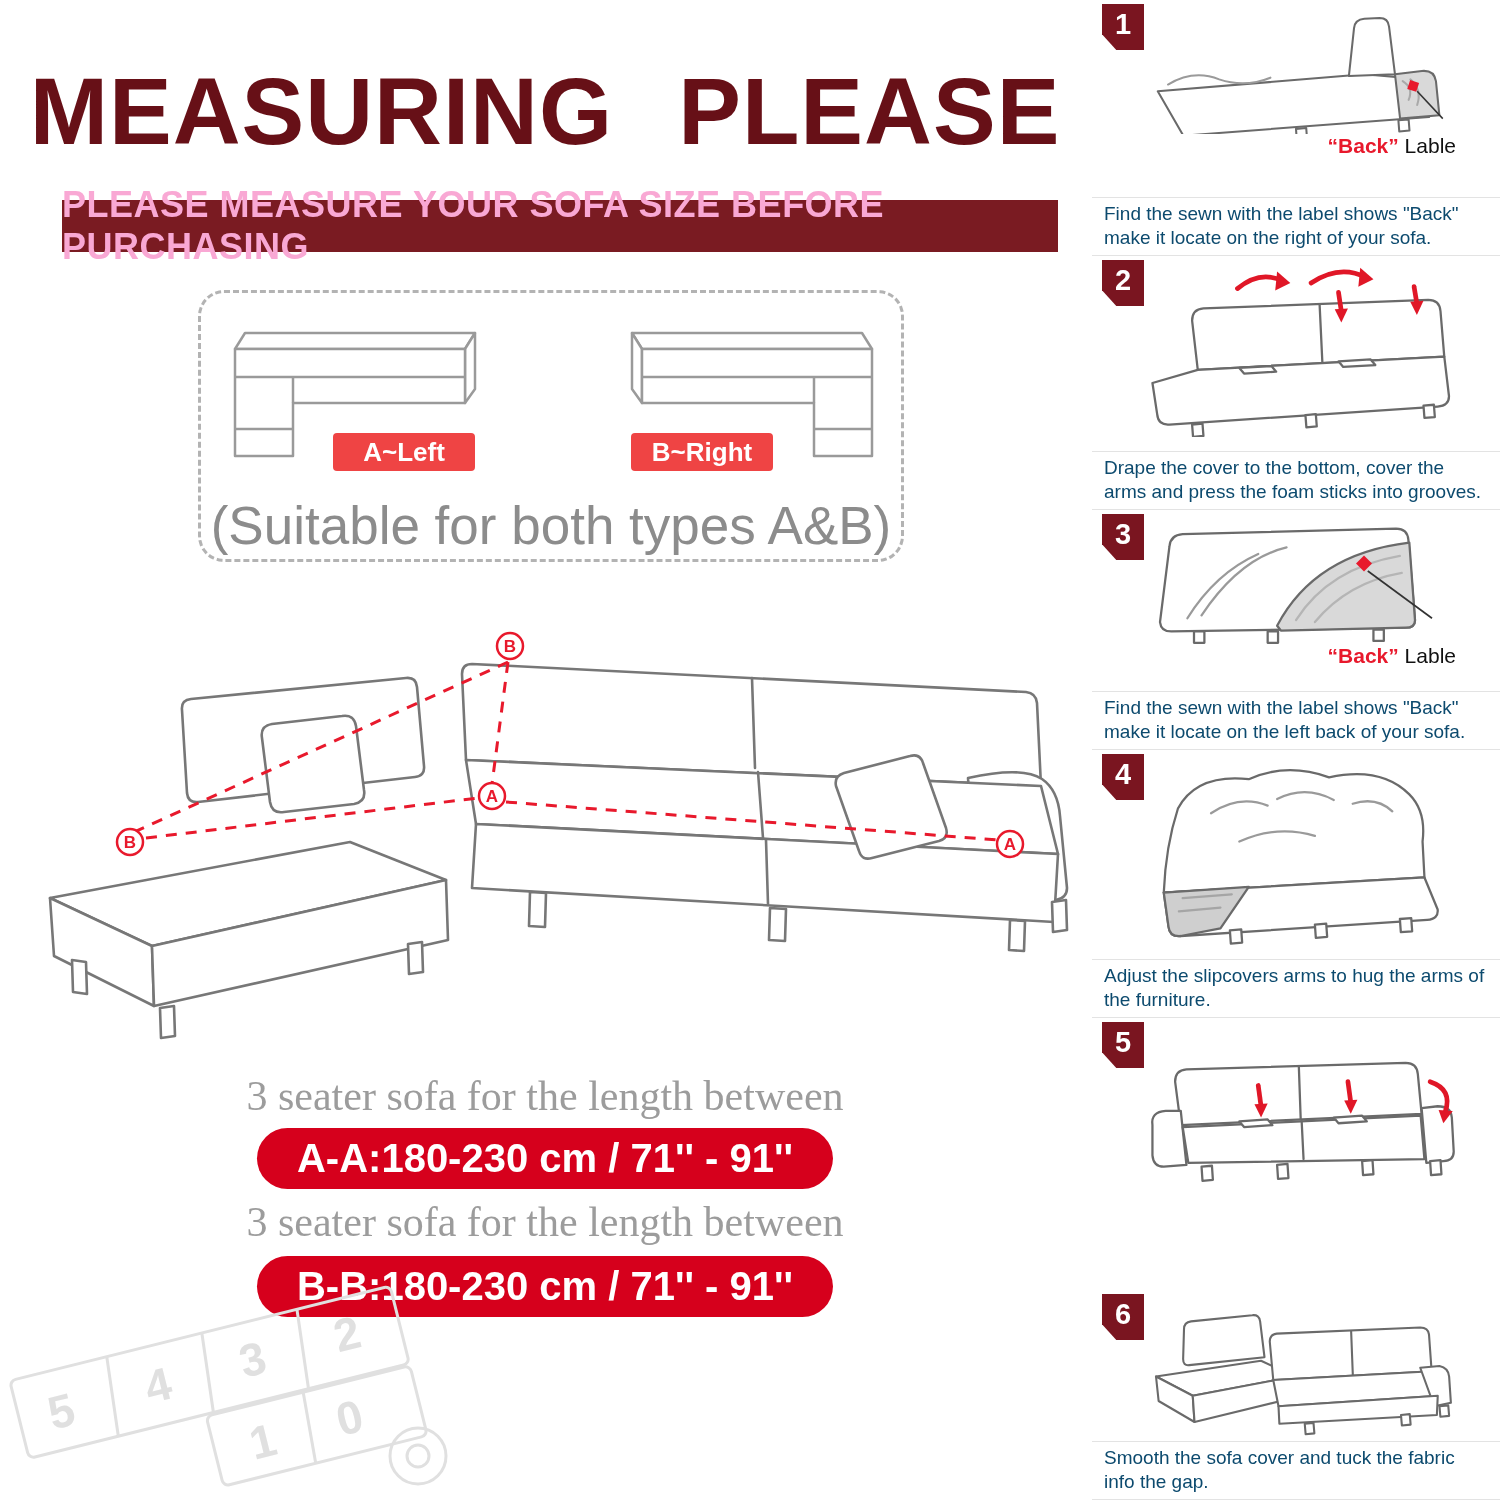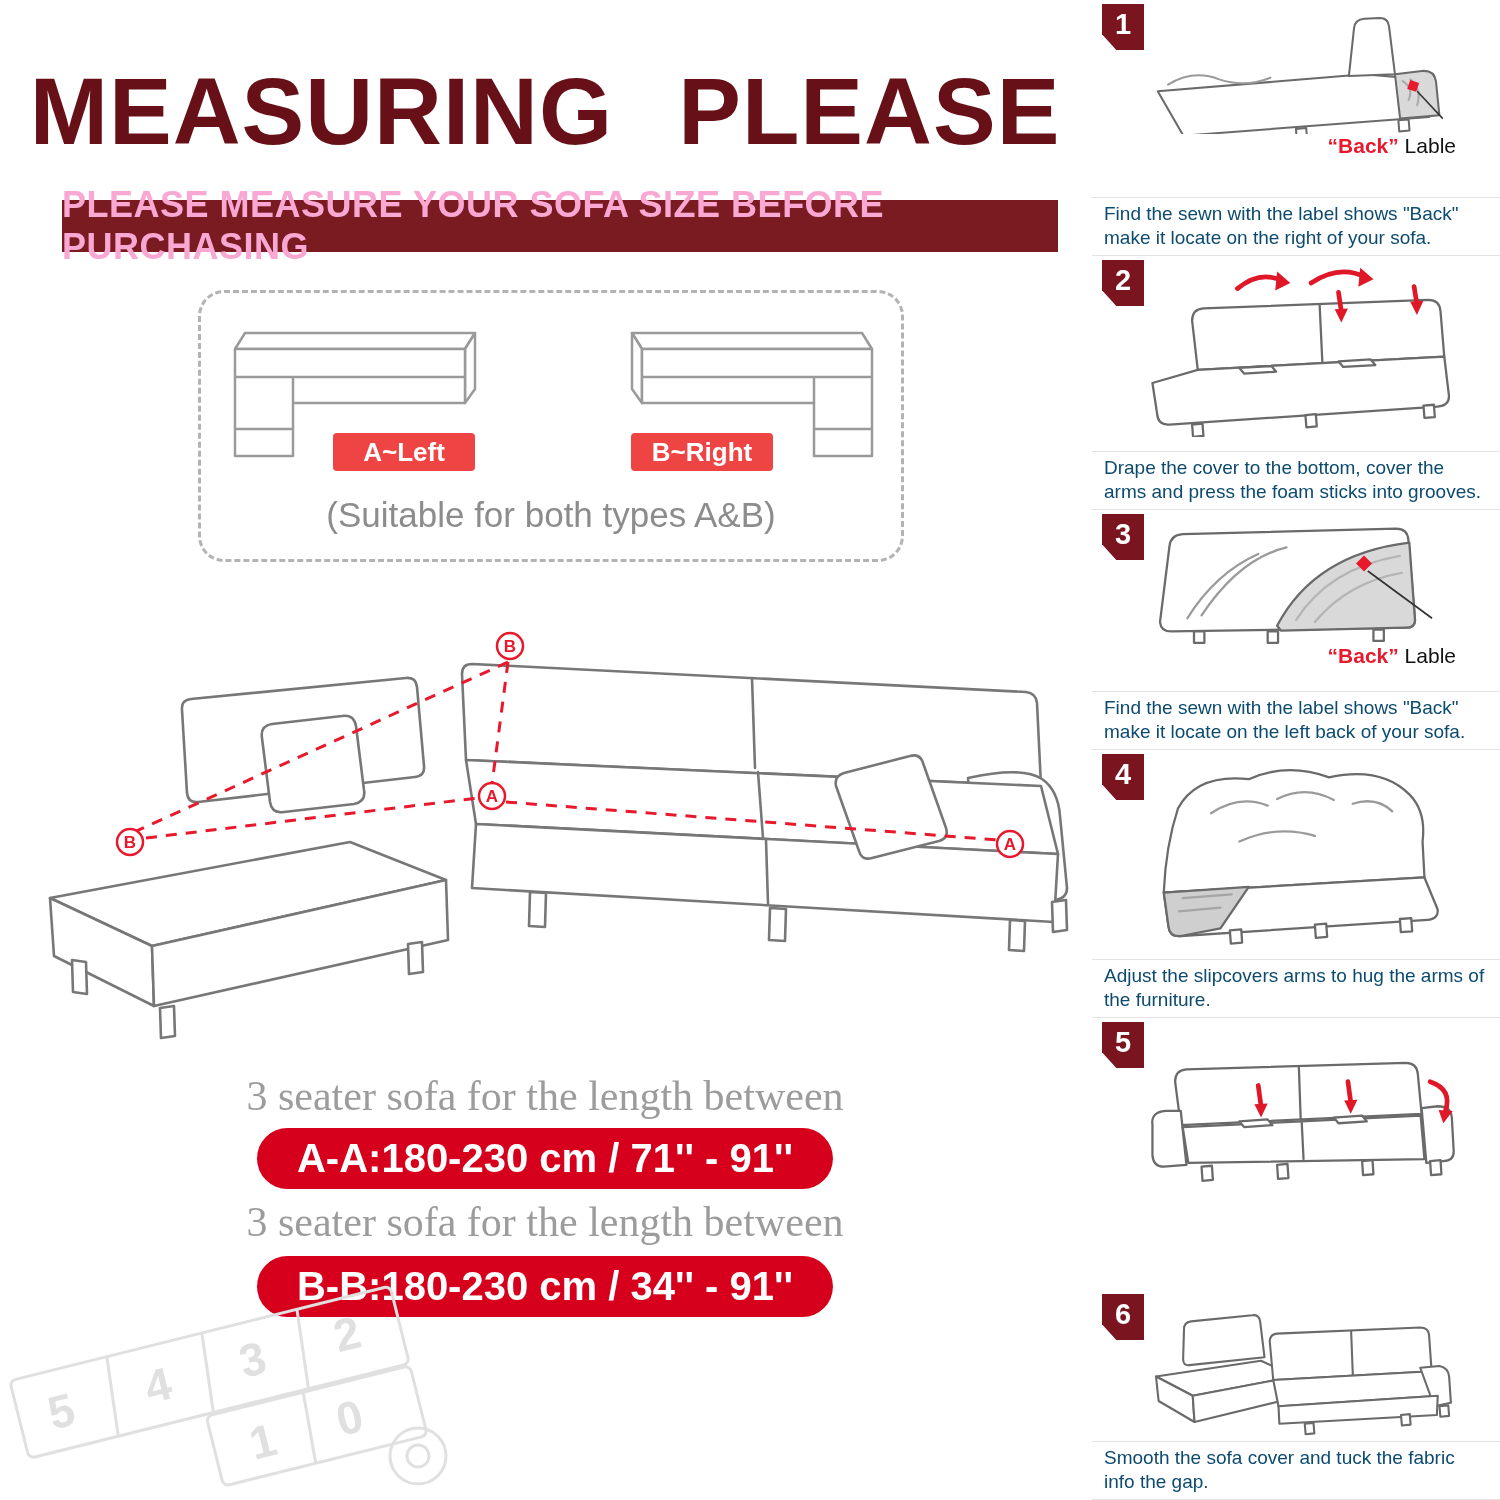--- a/index.html
+++ b/index.html
@@ -7,21 +7,21 @@
   .main{position:absolute;left:0;top:0;width:1090px;height:1500px;}
   .title{position:absolute;top:58px;left:0;width:100%;text-align:center;font-size:94px;font-weight:800;color:#671017;letter-spacing:1px;word-spacing:38px;}
   .banner{position:absolute;top:200px;left:62px;width:996px;height:52px;background:#7a1b22;color:#f9a8d4;font-size:36px;font-weight:700;display:flex;align-items:center;justify-content:center;letter-spacing:.5px;box-sizing:border-box;}
   .types-box{position:absolute;top:290px;left:198px;width:706px;height:272px;border:3px dashed #b3b3b3;border-radius:26px;box-sizing:border-box;}
   .typesvg{position:absolute;top:18px;}
   .typesvg.a{left:12px;}
   .typesvg.b{left:428px;}
   .type-pill{position:absolute;top:140px;width:142px;height:38px;background:#ef4444;border-radius:4px;color:#fff;font-size:26px;font-weight:700;display:flex;align-items:center;justify-content:center;}
   .type-pill.a{left:132px;}
   .type-pill.b{left:430px;}
-  .types-note{position:absolute;top:202px;left:0;width:100%;text-align:center;font-size:35px;color:#8c8c8c;}
+  .types-note{position:absolute;top:202px;left:0;width:100%;text-align:center;font-size:53px;color:#8c8c8c;}
   .sofa-svg{position:absolute;top:616px;left:10px;}
   .m-intro{position:absolute;left:0;width:100%;text-align:center;font-size:42px;color:#9c9c9c;font-family:Liberation Serif, serif;}
   .m-intro.one{top:1072px;}
   .m-intro.two{top:1198px;}
   .m-pill{position:absolute;left:50%;transform:translateX(-50%);background:#d6001c;color:#fff;font-size:40px;font-weight:700;padding:8px 40px;border-radius:46px;white-space:nowrap;}
   .m-pill.one{top:1128px;}
   .m-pill.two{top:1256px;}
   .tape-svg{position:absolute;left:-12px;top:1270px;}
   .steps{position:absolute;left:1092px;top:0;width:408px;height:1500px;display:flex;flex-direction:column;}
   .step{position:relative;display:flex;flex-direction:column;box-sizing:border-box;}
@@ -127,21 +127,21 @@
         <g>
           <circle cx="1000" cy="228" r="13" fill="#fff" stroke="#e8192c" stroke-width="2.5"></circle>
           <text x="1000" y="234" text-anchor="middle" fill="#e8192c">A</text>
         </g>
       </g>
     </svg>
 
     <div class="m-intro one">3 seater sofa for the length between</div>
     <div class="m-pill one">A-A:180-230 cm / 71'' - 91''</div>
     <div class="m-intro two">3 seater sofa for the length between</div>
-    <div class="m-pill two">B-B:180-230 cm / 34'' - 91''</div>
+    <div class="m-pill two">B-B:180-230 cm / 71'' - 91''</div>
 
     <svg class="tape-svg" width="480" height="228" viewBox="0 0 480 228">
       <g transform="rotate(-14 240 110)" stroke="#e0e0e0" stroke-width="3" fill="none">
         <rect x="28" y="58" width="392" height="80" rx="6"></rect>
         <line x1="128" y1="58" x2="120" y2="138"></line>
         <line x1="226" y1="58" x2="218" y2="138"></line>
         <line x1="324" y1="58" x2="316" y2="138"></line>
         <rect x="210" y="140" width="210" height="72" rx="6"></rect>
         <line x1="310" y1="140" x2="305" y2="212"></line>
       </g>

